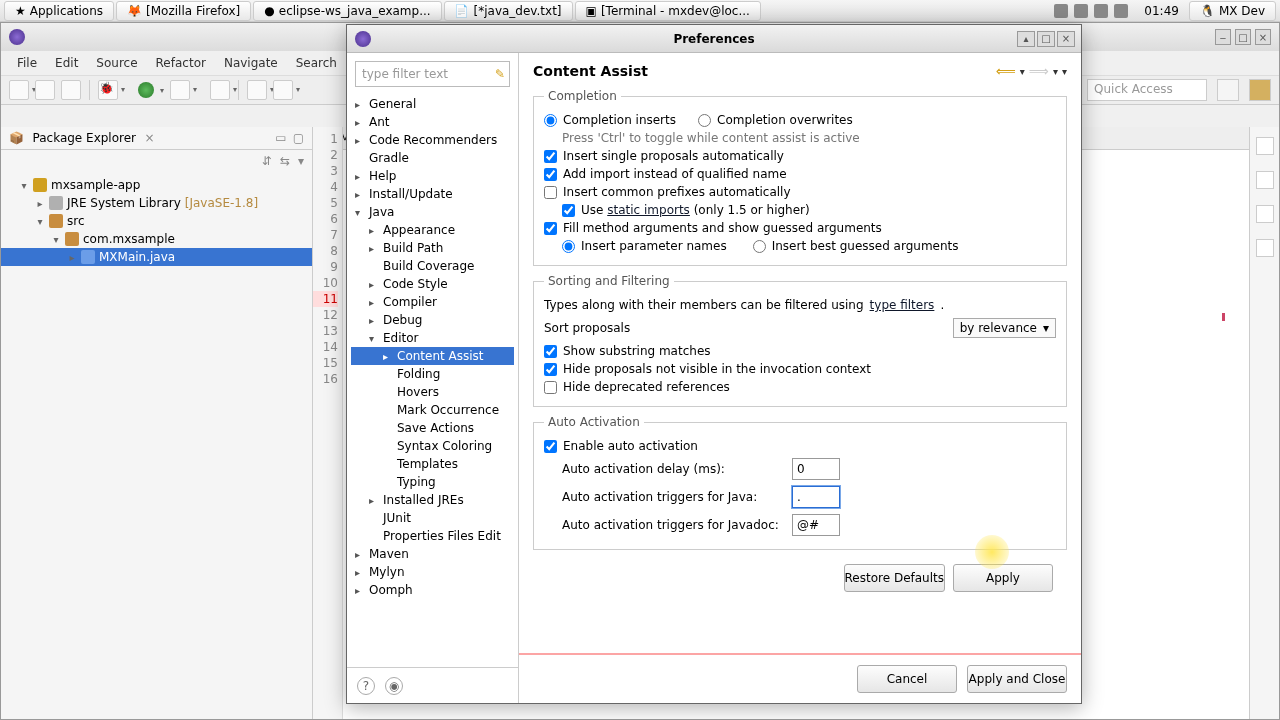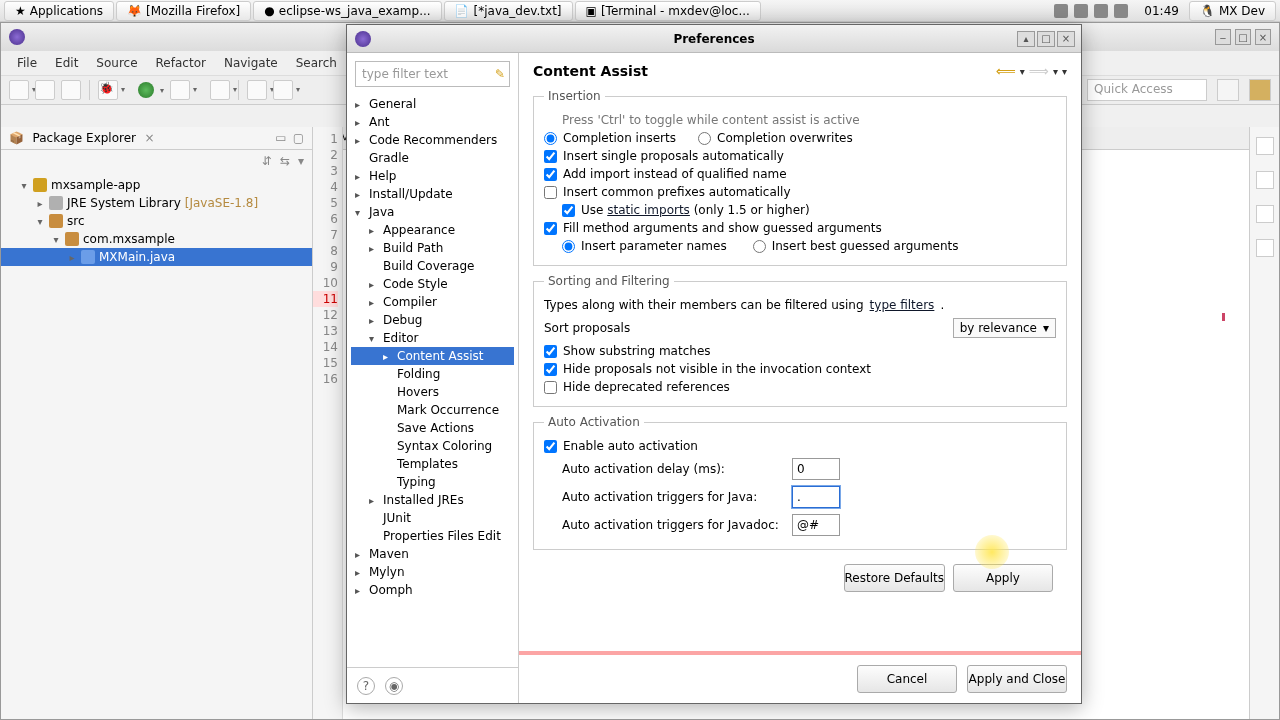--- a/index.html
+++ b/index.html
@@ -97,21 +97,21 @@
 .form-row label { width:220px; }
 .form-row input[type=text] { width:48px; height:22px; border:1px solid #999; padding:2px 4px; }
 .form-row input.focused { border:1px solid #2a6dd4; outline:1px solid #7aa8e8; }
 
 .sort-row { display:flex; align-items:center; justify-content:space-between; padding:4px 0; }
 .combo { border:1px solid #aaa; padding:2px 6px; display:flex; align-items:center; gap:6px; background:#fafafa; }
 
 .btn-row { display:flex; justify-content:flex-end; gap:8px; padding:6px 14px; }
 .btn { min-width:100px; height:28px; border:1px solid #aaa; background:linear-gradient(#fdfdfd,#e6e6e6); cursor:pointer; border-radius:3px; }
 
-.prefs-footer { border-top:4px solid #fca5a5; padding:10px 14px; display:flex; justify-content:flex-end; gap:10px; }
+.prefs-footer { border-top:2px solid #fca5a5; padding:10px 14px; display:flex; justify-content:flex-end; gap:10px; }
 
 
 .cursor-glow { position:absolute; width:34px; height:34px; border-radius:50%; background:radial-gradient(rgba(255,230,80,0.9),rgba(255,230,80,0)); left:975px; top:535px; pointer-events:none; }
 .line-ind { position:absolute; right:54px; top:290px; width:3px; height:8px; background:#c46; }
 </style>
 </head>
 <body>
 
 <div class="taskbar">
   <div class="taskbar-item">★ <span>Applications</span></div>
@@ -388,29 +388,29 @@
           <span class="arrow">⟸</span>
             <span class="menu-drop">▾</span>
           <span class="arrow fwd">⟹</span>
             <span class="menu-drop">▾</span>
           <span class="menu-drop">▾</span>
         </div>
       </div>
       <div class="content-scroll">
 
         <fieldset>
-          <legend>Insertion</legend>
-          <div class="row indent subtle">Press 'Ctrl' to toggle while content assist is active</div>
+          <legend>Completion</legend>
           <div class="row">
             <input type="radio" checked="" style="">
               <label>Completion inserts</label>
             <span style="width:10px"></span>
             <input type="radio" style="">
               <label>Completion overwrites</label>
           </div>
+          <div class="row indent subtle">Press 'Ctrl' to toggle while content assist is active</div>
           <div class="row">
               <input type="checkbox" checked="" style="">
               <label>Insert single proposals automatically</label>
             </div>
           <div class="row">
               <input type="checkbox" checked="" style="">
               <label>Add import instead of qualified name</label>
             </div>
           <div class="row">
               <input type="checkbox" style="">

